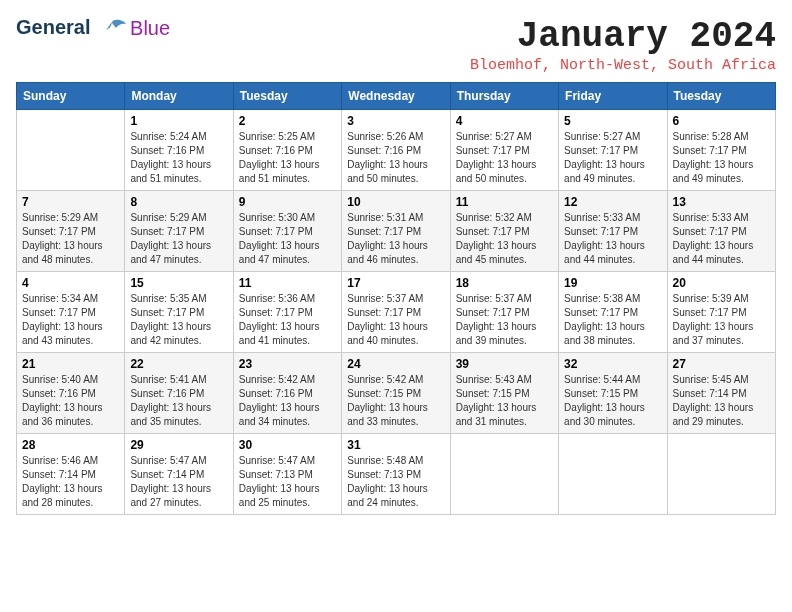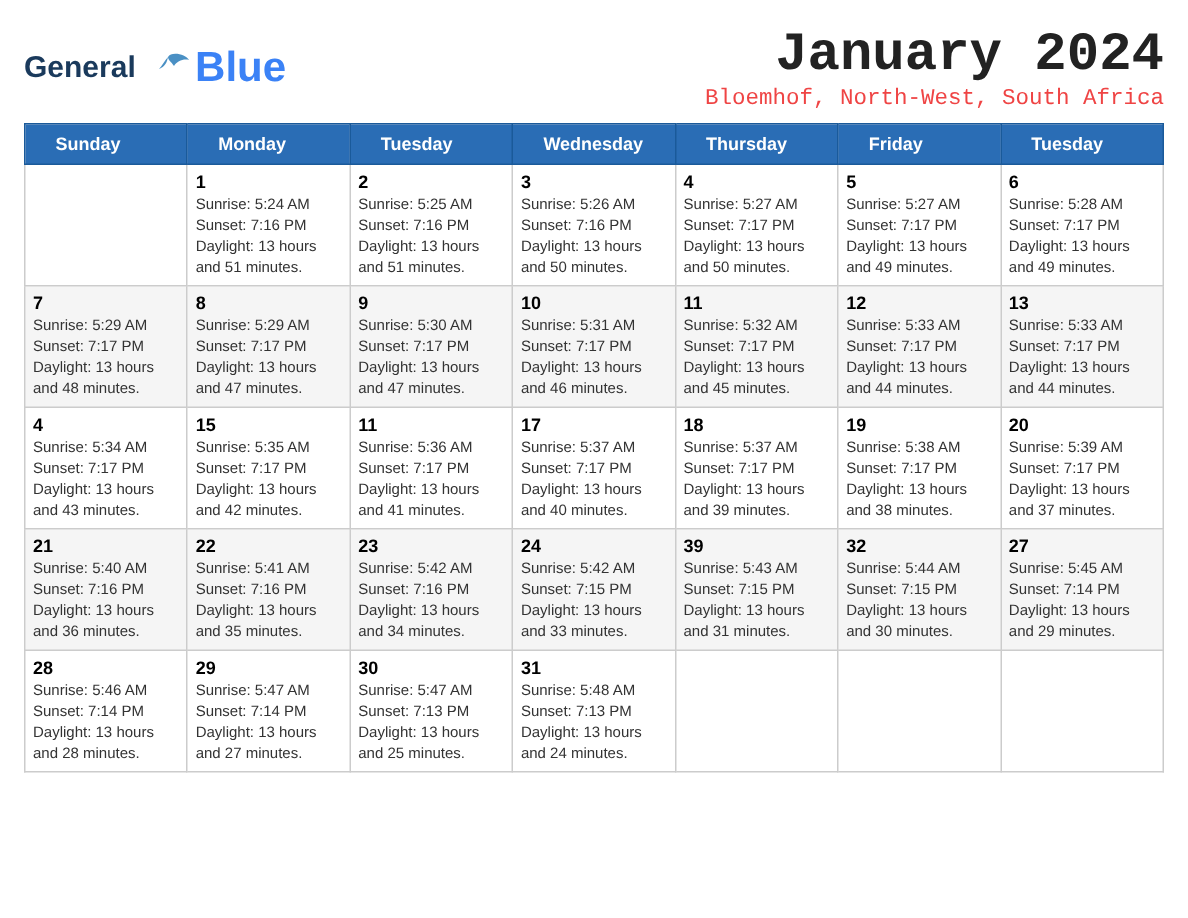--- a/index.html
+++ b/index.html
@@ -6,21 +6,21 @@
     body {
       font-family: Arial, sans-serif;
       background: #fff;
       width: 792px;
       min-height: 612px;
       padding: 16px;
     }
     .header-area {
       display: flex;
       justify-content: space-between;
-      align-items: center;
+      align-items: flex-start;
       margin-bottom: 8px;
     }
     .logo {
       display: flex;
       align-items: center;
     }
     .title-area {
       text-align: right;
       font-family: Liberation Mono, monospace;
     }
@@ -35,21 +35,21 @@
     }
     table {
       width: 100%;
       border-collapse: collapse;
       font-size: 11px;
     }
     thead tr th {
       background-color: #2a6db5;
       color: #fff;
       text-align: left;
-      padding: 6px 20px;
+      padding: 6px 6px;
       font-size: 12px;
       font-weight: bold;
       border: 1px solid #1a5a9a;
     }
     tbody tr td {
       border: 1px solid #ccc;
       vertical-align: top;
       padding: 4px 5px;
       height: 80px;
       width: 14.28%;
@@ -82,21 +82,21 @@
   <div class="logo">
     <div>
       <div style="display:flex;align-items:center;">
         <div style="font-size:20px;font-weight:bold;color:#1a3a5c;line-height:1.1;">
           <span style="color:#1a3a5c;">General</span>
           <svg width="28" height="22" viewBox="0 0 28 22" style="vertical-align:middle;margin:0 2px;">
             <path d="M14 4 C16 0, 26 2, 28 6 C24 5, 20 7, 18 10 C16 7, 14 6, 14 4Z" fill="#4a90c4"></path>
             <path d="M14 4 C12 6, 10 10, 8 12 C10 11, 13 10, 14 4Z" fill="#4a90c4"></path>
           </svg>
         </div>
-        <div style="font-size:28px;font-weight:bold;color:#3b82f6;line-height:1.1;margin-left:2px;">Blue</div>
+        <div style="font-size:20px;font-weight:normal;color:#a21caf;line-height:1.1;margin-left:2px;">Blue</div>
       </div>
     </div>
   </div>
   <div class="title-area">
     <div class="month-title">January 2024</div>
     <div class="subtitle">Bloemhof, North-West, South Africa</div>
   </div>
 </div>
 
 <table>

